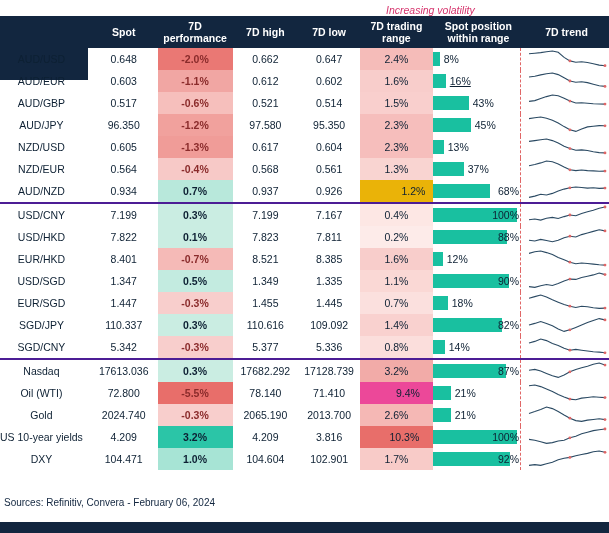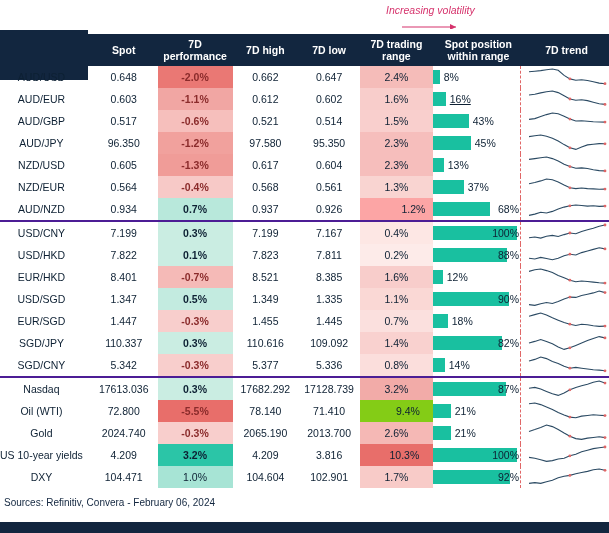--- a/index.html
+++ b/index.html
@@ -26,21 +26,21 @@
     position: absolute; left: 386px; top: 4px;
     font-size: 10.5px; color: #d6336c; font-style: italic;
   }
   .annot-arrow {
     position: absolute; left: 400px; top: 19px; width: 60px; height: 10px;
   }
 
   table { border-collapse: collapse; }
 
   .grid {
-    position: absolute; left: 0; top: 34px; width: 609px;
+    position: absolute; left: 0; top: 16px; width: 609px;
   }
   .grid th {
     background: #12263f; color: #ffffff; font-weight: bold;
     font-size: 10.5px; padding: 4px 4px; vertical-align: middle;
     line-height: 1.15;
   }
   .grid td {
     font-size: 10.5px; padding: 0; height: 22px; vertical-align: middle;
     text-align: center; white-space: nowrap;
   }
@@ -312,21 +312,21 @@
         </tr>
         <tr>
           <td class="lbl">AUD/NZD</td>
           <td>0.934</td>
           <td>
             <div class="cell" style="background:rgb(184,232,219);color:#0d2033;font-weight:bold;">0.7%</div>
           </td>
           <td>0.937</td>
           <td>0.926</td>
           <td>
-            <div class="cell" style="background:#fca5a5;color:#0d2033;padding-left:34px;">1.2%</div>
+            <div class="cell" style="background:#eab308;color:#0d2033;padding-left:34px;">1.2%</div>
           </td>
           <td>
             <div class="rangebar-wrap">
               <div class="rangebar" style="width:57px"></div>
               <div class="dashline"></div>
               <div class="pct" style="right:5px;color:#0d2033;">68%</div>
             </div>
           </td>
           <td>
             <div class="cell">
@@ -564,21 +564,21 @@
         </tr>
         <tr>
           <td class="lbl">Oil (WTI)</td>
           <td>72.800</td>
           <td>
             <div class="cell" style="background:rgb(232,110,106);color:#8a2b2b;font-weight:bold;">-5.5%</div>
           </td>
           <td>78.140</td>
           <td>71.410</td>
           <td>
-            <div class="cell" style="background:#84cc16;color:#0d2033;padding-left:23px;">9.4%</div>
+            <div class="cell" style="background:#ec4899;color:#0d2033;padding-left:23px;">9.4%</div>
           </td>
           <td>
             <div class="rangebar-wrap">
               <div class="rangebar" style="width:18px"></div>
               <div class="dashline"></div>
               <div class="pct" style="left:22px;color:#0d2033;">21%</div>
             </div>
           </td>
           <td>
             <div class="cell">
@@ -643,21 +643,21 @@
                 <circle cx="42.9" cy="10.8" r="1.4" fill="#e06666"></circle>
                 <circle cx="78.0" cy="2.0" r="1.4" fill="#e06666"></circle>
               </svg>
             </div>
           </td>
         </tr>
         <tr>
           <td class="lbl">DXY</td>
           <td>104.471</td>
           <td>
-            <div class="cell" style="background:rgb(167,228,213);color:#0d2033;font-weight:normal;">1.0%</div>
+            <div class="cell" style="background:rgb(167,228,213);color:#0d2033;font-weight:bold;">1.0%</div>
           </td>
           <td>104.604</td>
           <td>102.901</td>
           <td>
             <div class="cell" style="background:rgb(248,203,200);color:#0d2033;">1.7%</div>
           </td>
           <td>
             <div class="rangebar-wrap">
               <div class="rangebar" style="width:77px"></div>
               <div class="dashline"></div>

